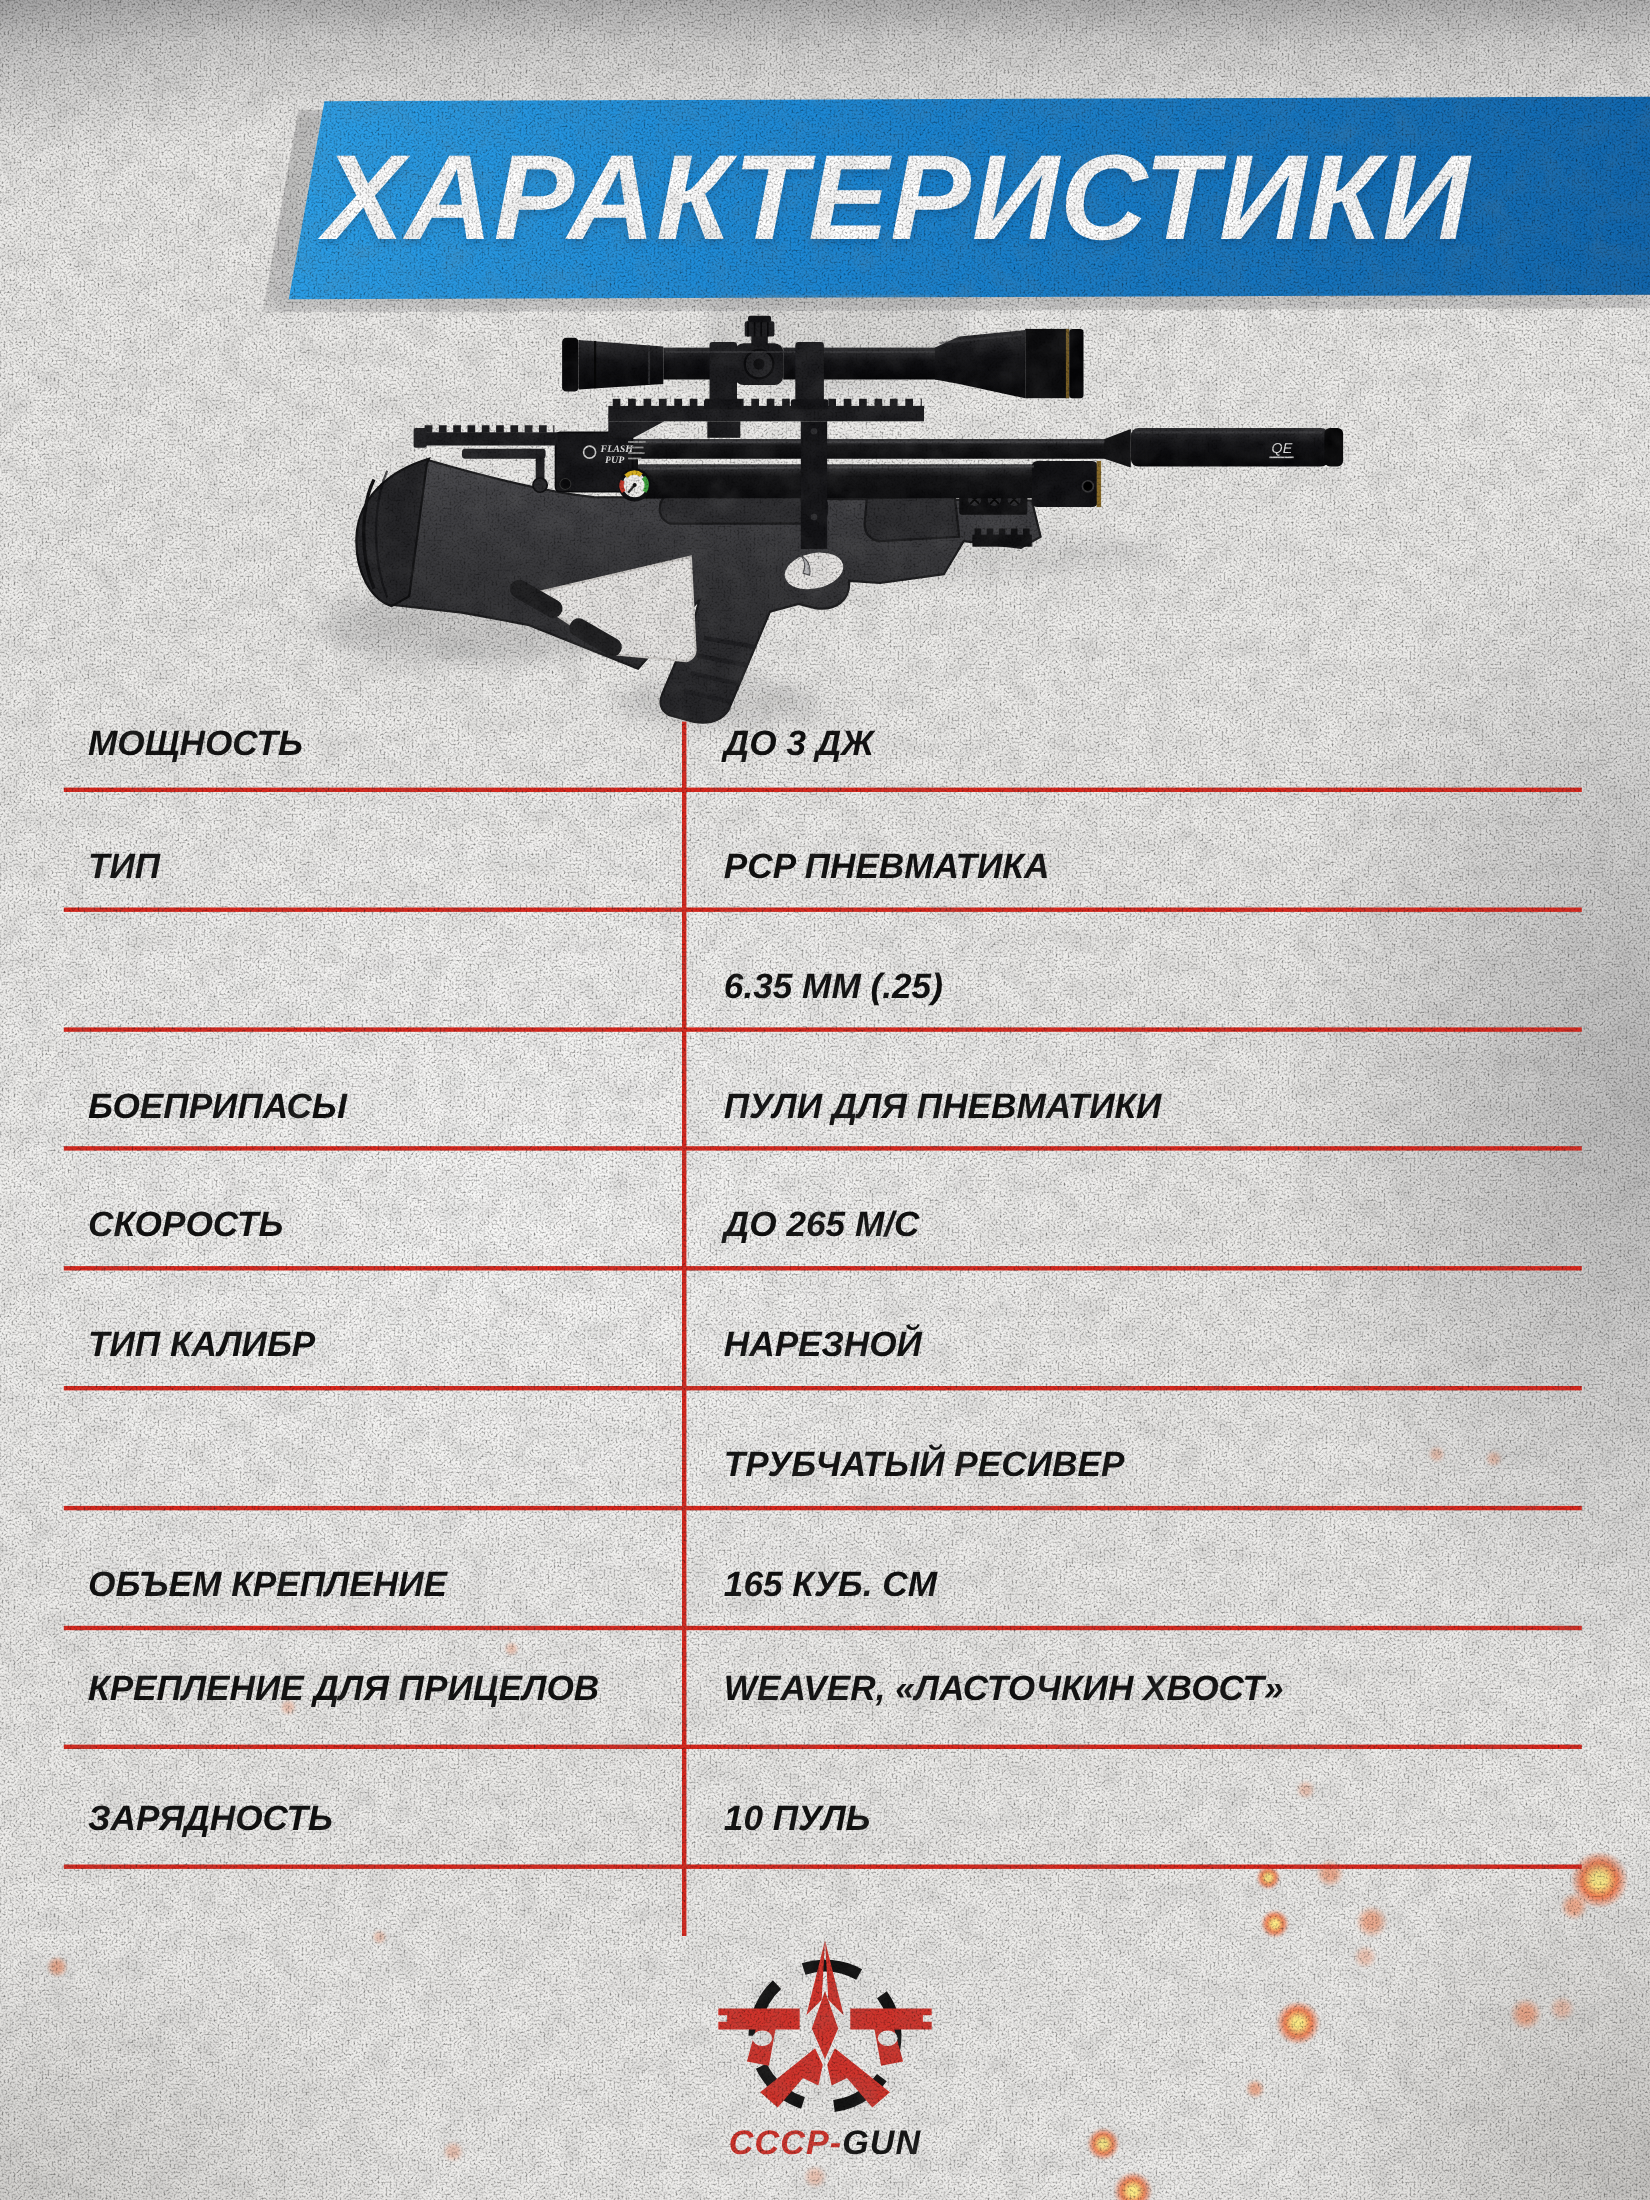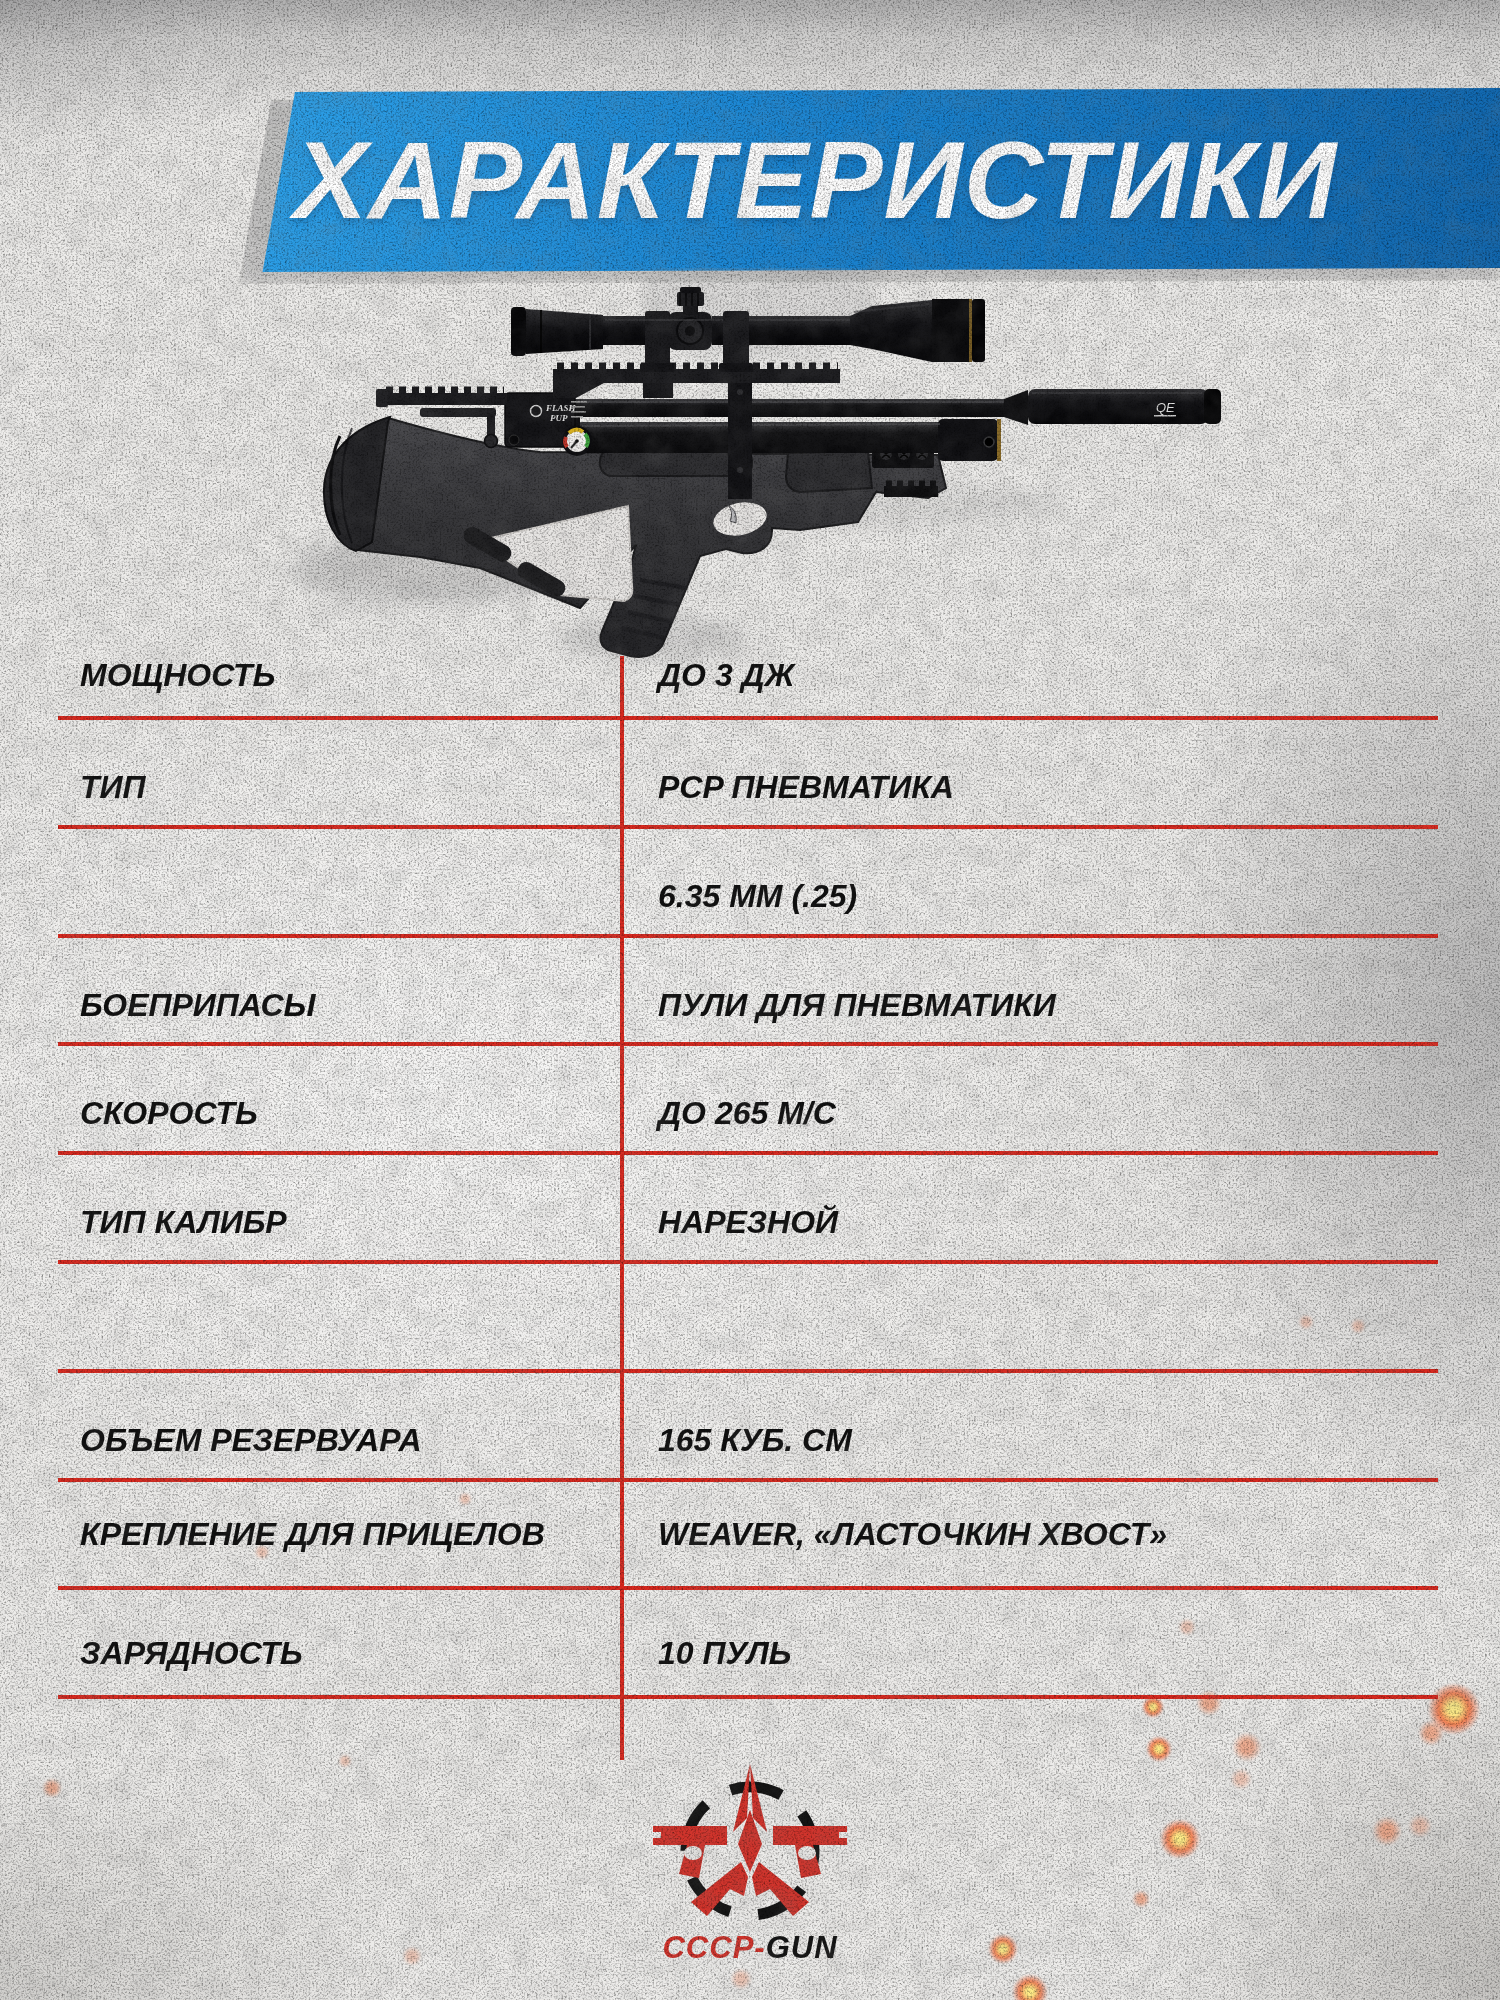--- a/index.html
+++ b/index.html
@@ -271,23 +271,24 @@
   </div>
   <div class="row" style="top:1075px;height:77px">
     <div class="cell label">СКОРОСТЬ</div>
     <div class="cell value">ДО 265 М/С</div>
   </div>
   <div class="row" style="top:1184px;height:77px">
     <div class="cell label">ТИП КАЛИБР</div>
     <div class="cell value">НАРЕЗНОЙ</div>
   </div>
   <div class="row" style="top:1293px;height:77px">
+    <div class="cell value">ТРУБЧАТЫЙ РЕСИВЕР</div>
   </div>
   <div class="row" style="top:1402px;height:77px">
-    <div class="cell label">ОБЪЕМ РЕЗЕРВУАРА</div>
+    <div class="cell label">ОБЪЕМ КРЕПЛЕНИЕ</div>
     <div class="cell value">165 КУБ. СМ</div>
   </div>
   <div class="row" style="top:1482px;height:105px">
     <div class="cell label">КРЕПЛЕНИЕ ДЛЯ ПРИЦЕЛОВ</div>
     <div class="cell value">WEAVER, «ЛАСТОЧКИН ХВОСТ»</div>
   </div>
   <div class="row" style="top:1610px;height:86px">
     <div class="cell label">ЗАРЯДНОСТЬ</div>
     <div class="cell value">10 ПУЛЬ</div>
   </div>

